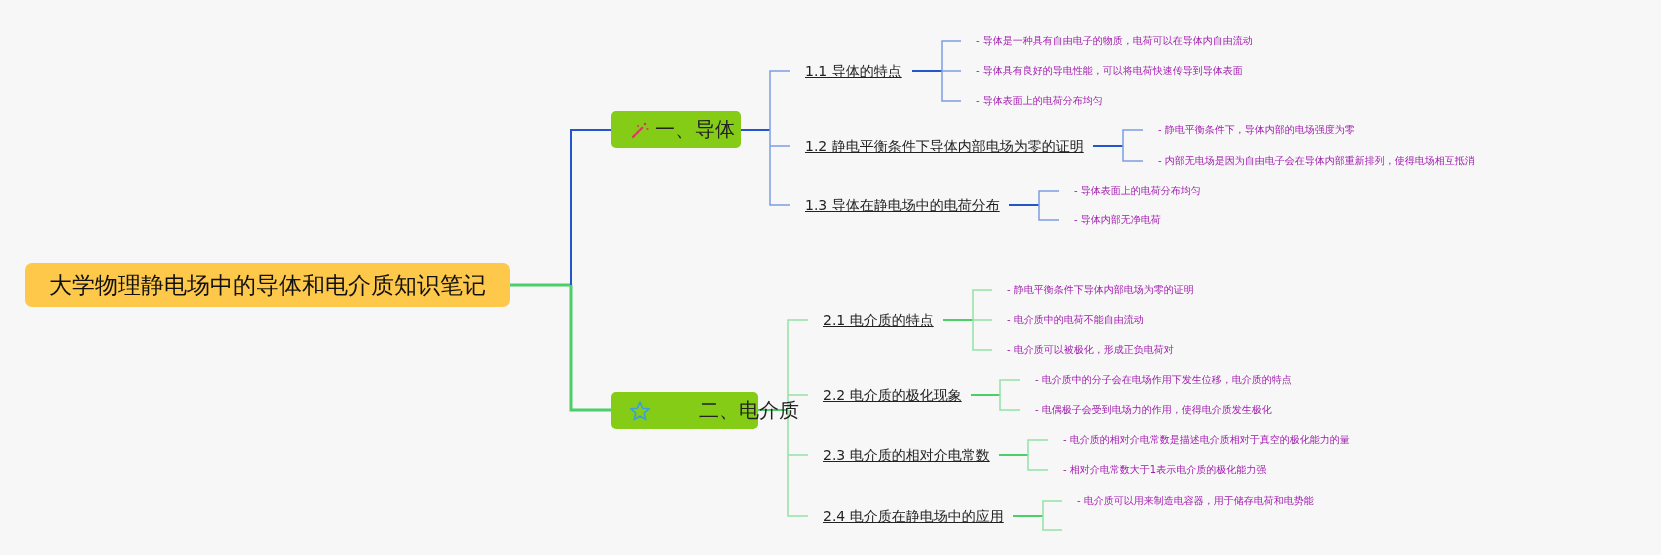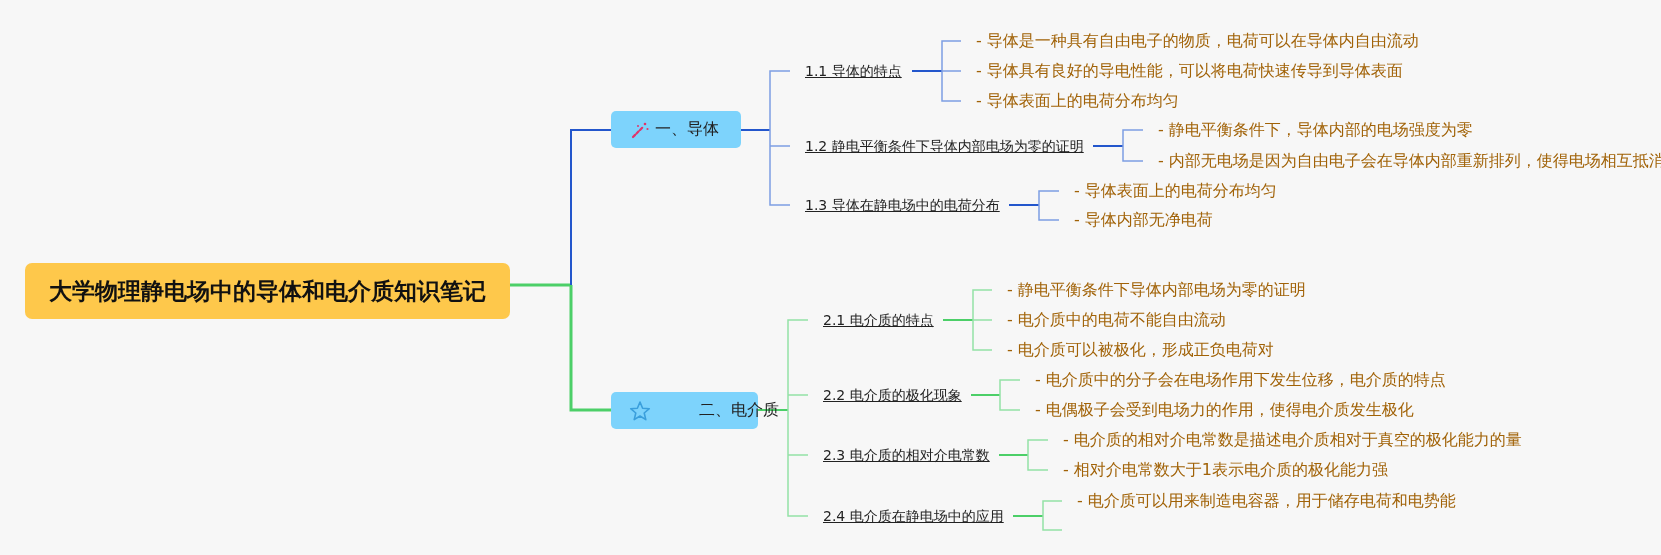--- a/index.html
+++ b/index.html
@@ -4,38 +4,38 @@
 <style>
   html, body { margin: 0; padding: 0; }
   body {
     width: 1661px; height: 555px; overflow: hidden;
     background: #f7f7f7;
     font-family: "DejaVu Sans", "Liberation Sans", sans-serif;
     position: relative;
   }
   #lines { position: absolute; left: 0; top: 0; width: 1661px; height: 555px; }
   .root {
-    position: absolute; left: 25px; top: 263px; width: 485px; height: 56px;
+    position: absolute; left: 25px; top: 263px; width: 485px; height: 44px;
     background: #fec84b; border-radius: 7px;
     display: flex; align-items: center; justify-content: center;
-    font-size: 23px; font-weight: bold; color: #111;
+    font-size: 23px; font-weight: normal; color: #111;
     box-sizing: border-box; white-space: nowrap;
   }
   .main-node {
-    position: absolute; height: 37px; background: #7dd3fc; border-radius: 5px;
+    position: absolute; height: 37px; background: #84cc16; border-radius: 5px;
     display: flex; align-items: center; padding-left: 18px; box-sizing: border-box;
-    font-size: 16px; color: #222; white-space: nowrap; text-align: right;
+    font-size: 20px; color: #222; white-space: nowrap; text-align: right;
   }
   .main-node .ico { width: 22px; height: 22px; margin-right: 4px; display: inline-flex; }
   .sub {
     position: absolute; font-size: 14px; color: #222; white-space: nowrap;
     transform: translateY(-50%); line-height: 18px; text-decoration: underline;
   }
   .leaf {
-    position: absolute; font-size: 16px; color: #a16207; white-space: nowrap;
+    position: absolute; font-size: 10px; color: #a21caf; white-space: nowrap;
     transform: translateY(-50%); line-height: 18px;
   }
 </style>
 </head>
 <body>
 
 <svg id="lines" xmlns="http://www.w3.org/2000/svg">
 
   <path d="M510 285 H571" stroke="#4ccf68" stroke-width="3" fill="none"></path>
   <path d="M571 285 V130 H611" stroke="#2356cc" stroke-width="2" fill="none"></path>

